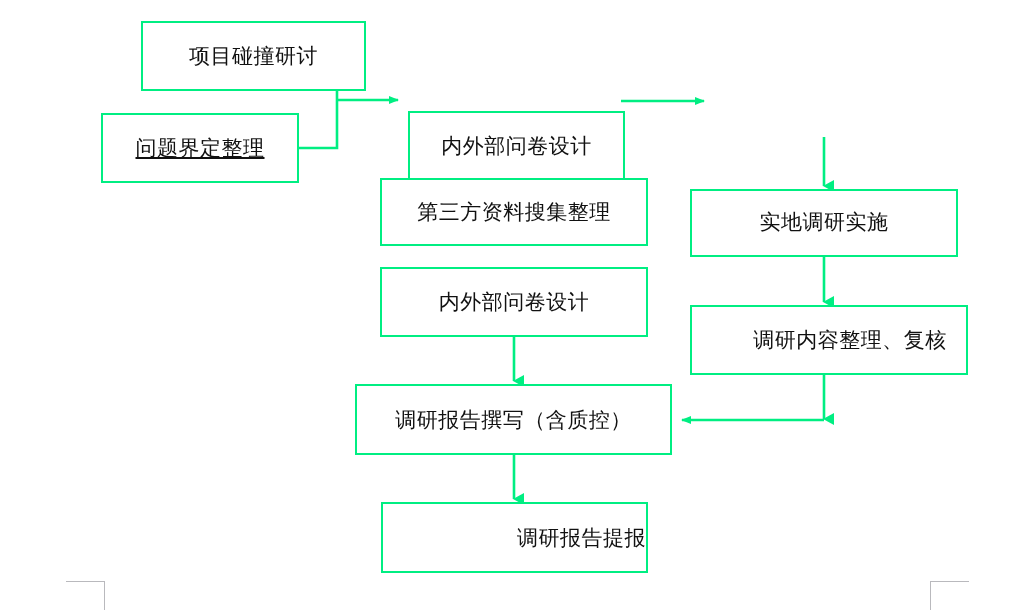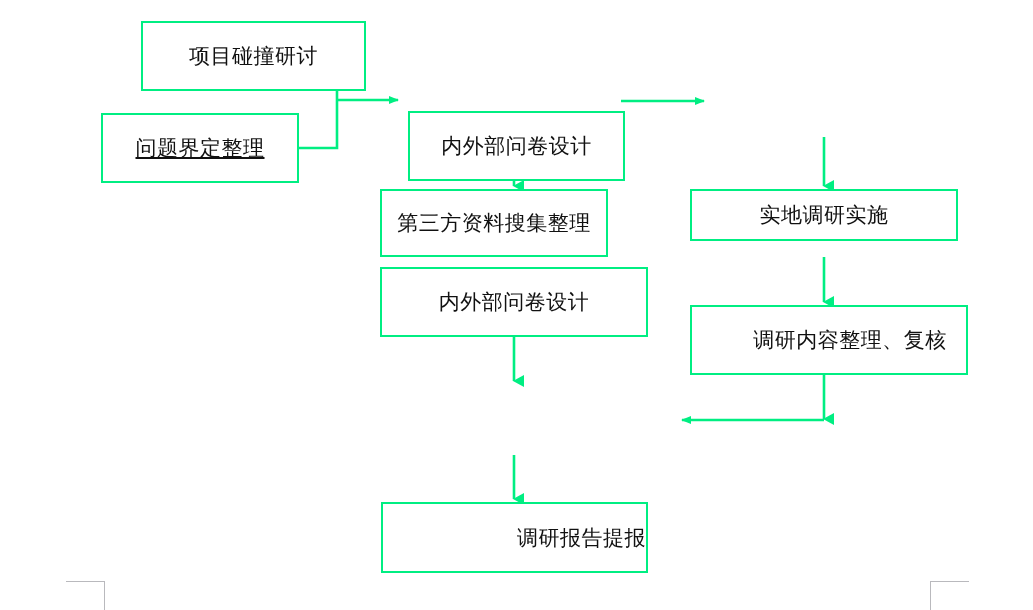--- a/index.html
+++ b/index.html
@@ -108,36 +108,39 @@
 
   <div class="node" style="left:101px; top:113px; width:198px; height:70px;text-decoration:underline;">
     <span>问题界定整理</span>
   </div>
 
   <div class="node" style="left:408px; top:67px; width:217px; height:70px;margin-top:44px;">
     <span>内外部问卷设计</span>
   </div>
 
 
-  <div class="node" style="left:380px; top:189px; width:228px; height:68px;">
+  <div class="node" style="left:380px; top:178px; width:268px; height:68px;">
     <span>第三方资料搜集整理</span>
   </div>
 
-  <div class="node" style="left:690px; top:189px; width:268px; height:52px;">
+  <div class="node" style="left:690px; top:189px; width:268px; height:68px;font-family:Liberation Serif, serif;">
     <span>实地调研实施</span>
   </div>
 
   <div class="node" style="left:380px; top:267px; width:268px; height:70px;">
     <span>内外部问卷设计</span>
   </div>
 
   <div class="node" style="left:690px; top:305px; width:278px; height:70px;padding-left:42px;">
     <span>调研内容整理、复核</span>
   </div>
 
+  <div class="node" style="left:355px; top:384px; width:317px; height:71px;">
+    <span>调研报告撰写（含质控）</span>
+  </div>
 
   <div class="node" style="left:381px; top:502px; width:267px; height:71px;justify-content:flex-end;">
     <span>调研报告提报</span>
   </div>
 
   <div class="crop-mark left" style="left:66px; top:581px; width:38px; height:29px;"></div>
   <div class="crop-mark right" style="left:930px; top:581px; width:38px; height:29px;"></div>
 
 </div>
 

